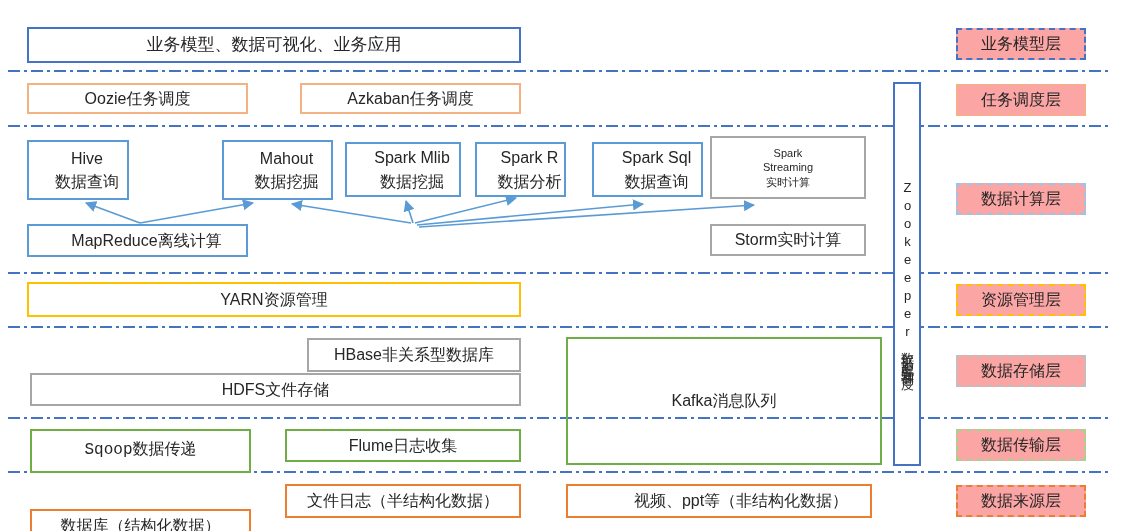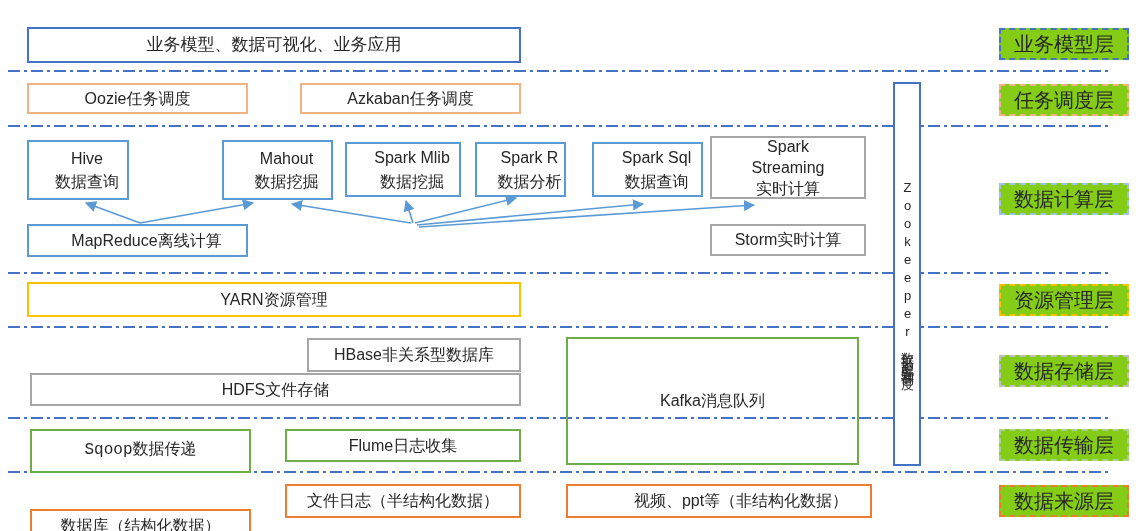--- a/index.html
+++ b/index.html
@@ -16,25 +16,25 @@
     font-size:16px;line-height:1.45;white-space:pre-line;
   }
   .b-blue-dark{border:2px solid #4472C4;}
   .b-blue{border:2px solid #5B9BD5;padding-left:18px;}
   .b-peach{border:2px solid #F4B183;}
   .b-gray{border:2px solid #A6A6A6;}
   .b-yellow{border:2px solid #FFC000;}
   .b-green{border:2px solid #70AD47;}
   .b-orange{border:2px solid #ED7D31;}
   .transparent{background:transparent;}
-  .small{font-size:16px;line-height:1.32;}
+  .small{font-size:11px;line-height:1.32;}
   .layer-label{
-    position:absolute;z-index:2;left:956px;width:130px;height:32px;background:#84cc16;
+    position:absolute;z-index:2;left:956px;width:130px;height:32px;background:#fca5a5;
     box-sizing:border-box;display:flex;align-items:center;justify-content:center;
-    font-size:20px;border:2px dashed #999;margin-left:43px;
+    font-size:16px;border:2px dashed #999;
   }
   .zookeeper{
     position:absolute;z-index:2;left:893px;top:82px;width:28px;height:384px;
     background:#fff;border:2px solid #4472C4;box-sizing:border-box;
     display:flex;align-items:center;justify-content:center;
     writing-mode:vertical-rl;text-orientation:upright;
     font-size:13px;letter-spacing:3px;white-space:normal;
   }
 </style>
 </head>
@@ -71,21 +71,21 @@
   <div class="box b-gray small" style="left:710px;top:136px;width:156px;height:63px;">Spark
 Streaming
 实时计算</div>
   <div class="box b-blue" style="left:27px;top:224px;width:221px;height:33px;">MapReduce离线计算</div>
   <div class="box b-gray" style="left:710px;top:224px;width:156px;height:32px;">Storm实时计算</div>
 
   <div class="box b-yellow" style="left:27px;top:282px;width:494px;height:35px;">YARN资源管理</div>
 
   <div class="box b-gray" style="left:307px;top:338px;width:214px;height:34px;">HBase非关系型数据库</div>
   <div class="box b-gray" style="left:30px;top:373px;width:491px;height:33px;">HDFS文件存储</div>
-  <div class="box b-green transparent" style="left:566px;top:337px;width:293px;height:128px;">Kafka消息队列</div>
+  <div class="box b-green transparent" style="left:566px;top:337px;width:316px;height:128px;">Kafka消息队列</div>
 
   <div class="box b-green" style="left:30px;top:429px;width:221px;height:44px;font-family:Liberation Mono, monospace;">Sqoop数据传递</div>
   <div class="box b-green" style="left:285px;top:429px;width:236px;height:33px;">Flume日志收集</div>
 
   <div class="box b-orange" style="left:30px;top:484px;width:221px;height:34px;margin-top:25px;">数据库（结构化数据）</div>
   <div class="box b-orange" style="left:285px;top:484px;width:236px;height:34px;">文件日志（半结构化数据）</div>
   <div class="box b-orange" style="left:566px;top:484px;width:306px;height:34px;padding-left:44px;">视频、ppt等（非结构化数据）</div>
 
   <div class="zookeeper">Zookeeper数据平台配置和调度</div>
 

